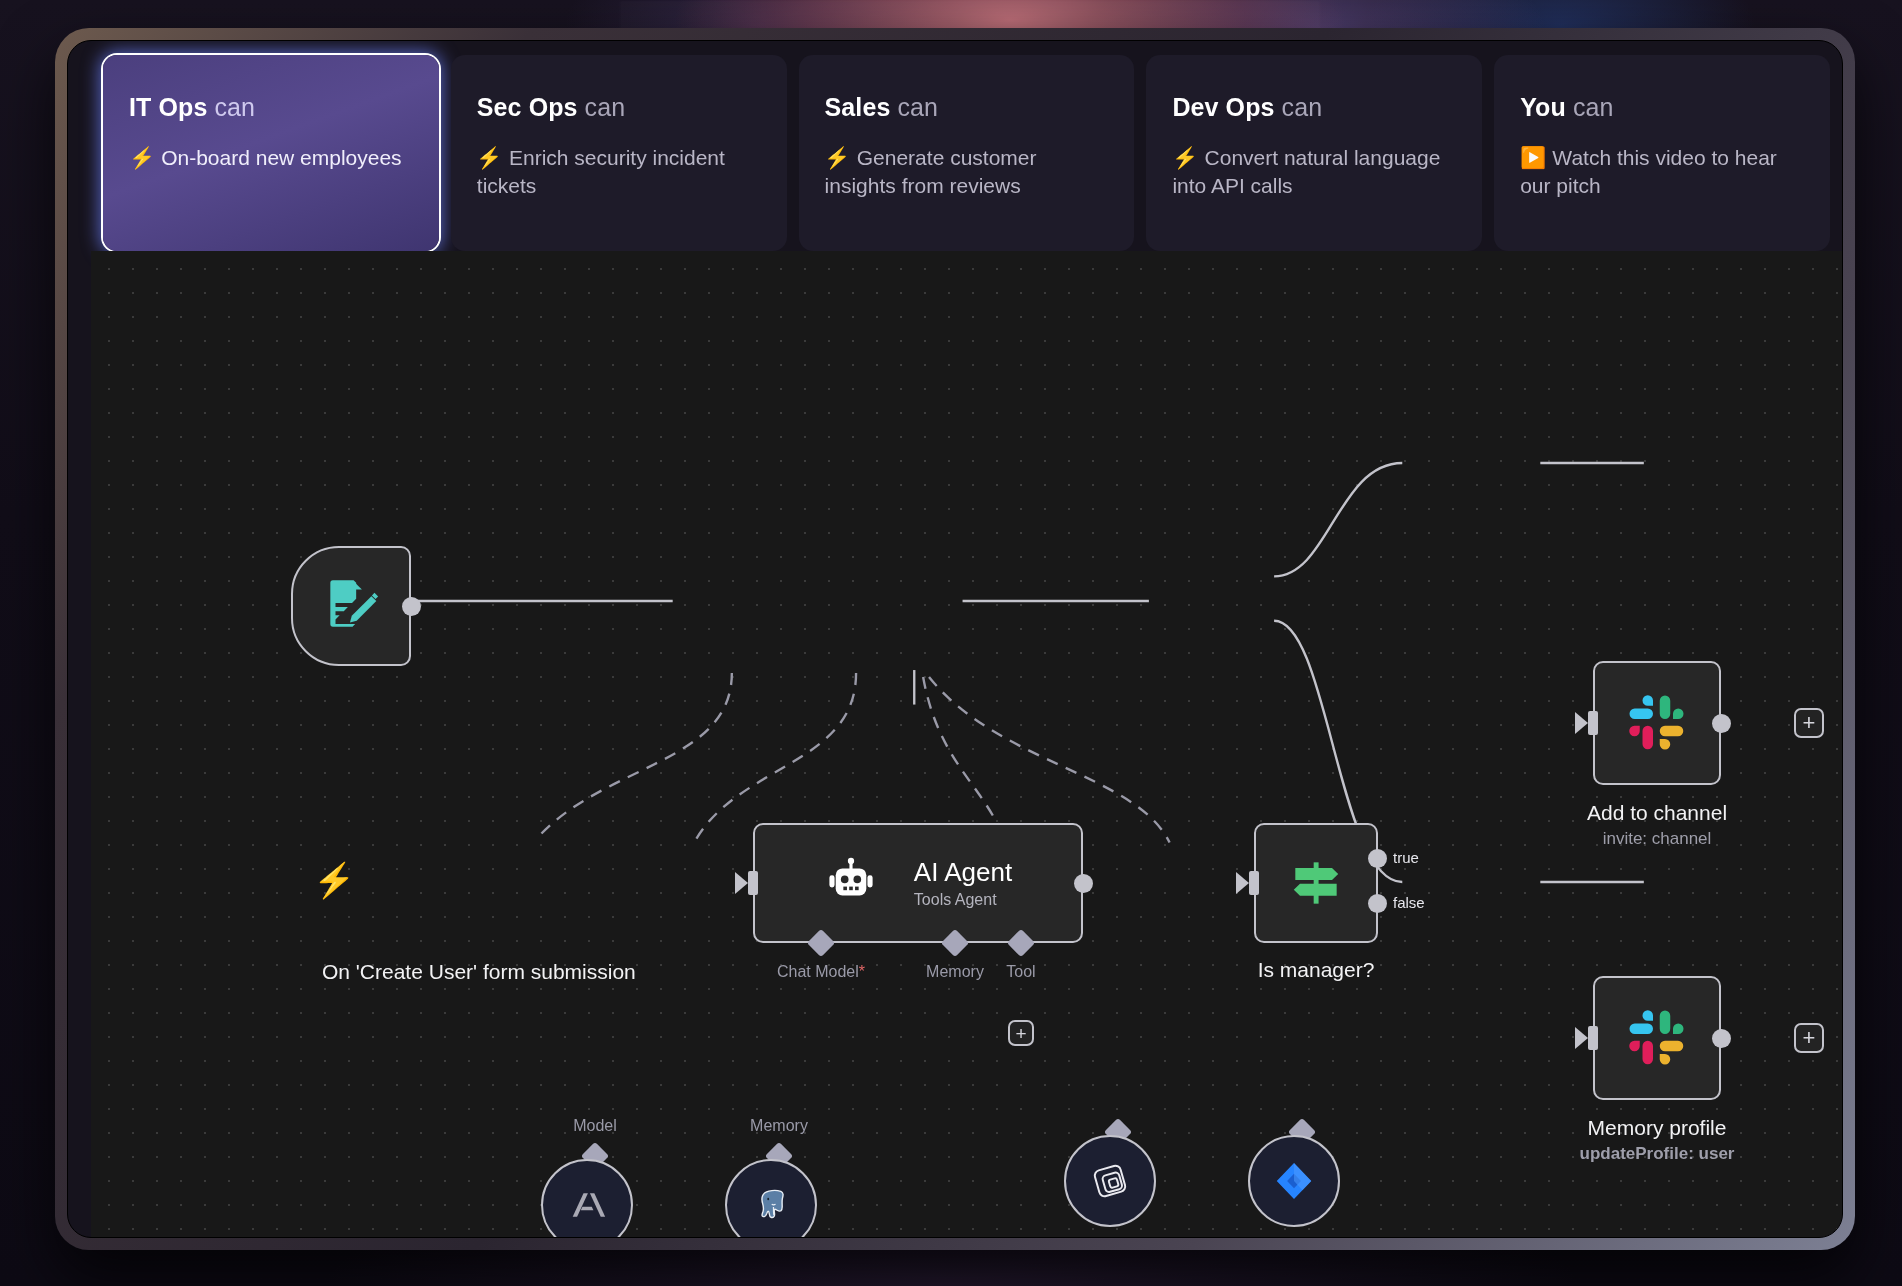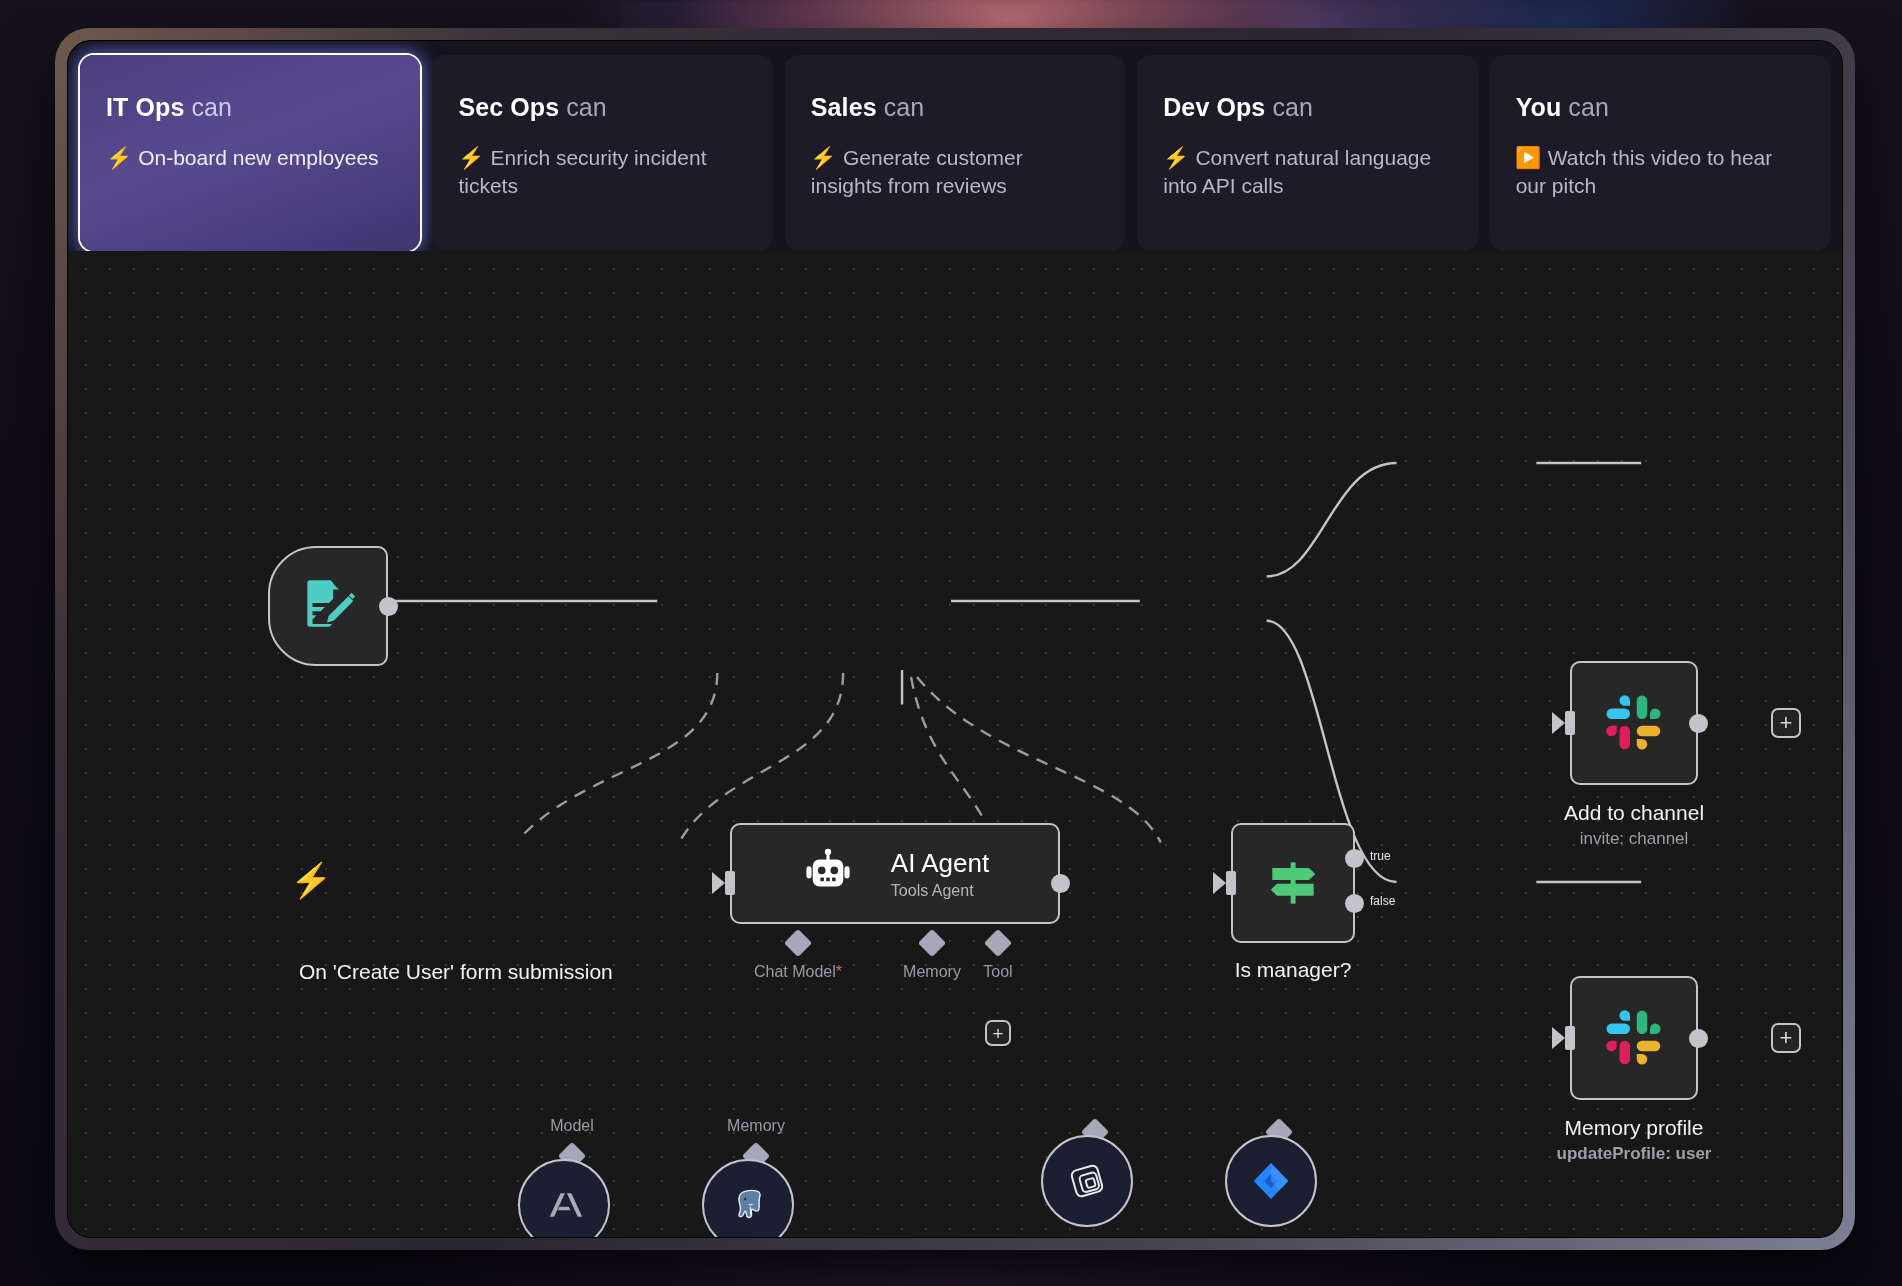--- a/index.html
+++ b/index.html
@@ -37,20 +37,21 @@
     border-radius: 34px;
     padding: 12px;
     background: linear-gradient(125deg, #6d5a4e 0%, #3a3038 18%, #2b2530 48%, #4a4452 75%, #7d8094 100%);
     box-shadow: 0 28px 60px rgba(0,0,0,.7);
   }
   #screen {
     position: relative; width: 100%; height: 100%;
     border-radius: 24px; overflow: hidden;
     background: #16131d;
     border: 1px solid #000;
+    padding-left: 23px;
   }
 
   
   #tabs {
     display: flex; gap: 12px;
     padding: 14px 12px 0 12px;
     height: 210px;
   }
   .tab {
     flex: 1 1 0;
@@ -121,21 +122,21 @@
   .port-in {
     position: absolute; width: 10px; height: 24px; border-radius: 2px;
     background: #c3c3cb;
   }
   .port-in::before{
     content:""; position:absolute; left:-13px; top:1px;
     border-top: 11px solid transparent;
     border-bottom: 11px solid transparent;
     border-left: 13px solid #c3c3cb;
   }
-  .port-label{ position:absolute; color:#e8e8ee; font-size:12px; white-space:nowrap; }
+  .port-label{ position:absolute; color:#e8e8ee; font-size:15px; white-space:nowrap; }
 
   
   .diamond {
     position:absolute; width:20px; height:20px; background:#a7a7ba;
     transform: rotate(45deg); border-radius:3px;
   }
   .conn-label{
     position:absolute; color:#9a9aa8; font-size:16px; white-space:nowrap;
     transform: translateX(-50%);
   }
@@ -262,21 +263,21 @@
           </svg>
         </div>
         <div class="port-out" style="left:111px; top:51px;"></div>
       </div>
       <div class="bolt" style="left:222px; top:612px;">⚡</div>
       <div class="ntitle" style="left:333px; top:708px; width:300px;margin-left:48px;">
         <span>On 'Create User' form submission</span>
       </div>
 
       <div class="node" style="left:662px; top:572px; width:330px; height:120px;">
-        <div class="nbody" style="width:330px;height:101px;">
+        <div class="nbody" style="width:330px;height:120px;">
           <div class="agent-inner">
             <svg width="54" height="54" viewBox="0 0 24 24">
               <rect x="5.2" y="5.5" width="13.6" height="12" rx="3" fill="#fff"></rect>
               <rect x="11.3" y="2.2" width="1.4" height="3.6" fill="#fff"></rect>
               <circle cx="12" cy="2.2" r="1.4" fill="#fff"></circle>
               <rect x="2.4" y="8.6" width="2.3" height="5.4" rx="1.1" fill="#fff"></rect>
               <rect x="19.3" y="8.6" width="2.3" height="5.4" rx="1.1" fill="#fff"></rect>
               <circle cx="9.2" cy="10.4" r="1.7" fill="#2a2a2a"></circle>
               <circle cx="14.8" cy="10.4" r="1.7" fill="#2a2a2a"></circle>
               <rect x="8.6" y="13.6" width="1.6" height="1.6" fill="#2a2a2a"></rect>

